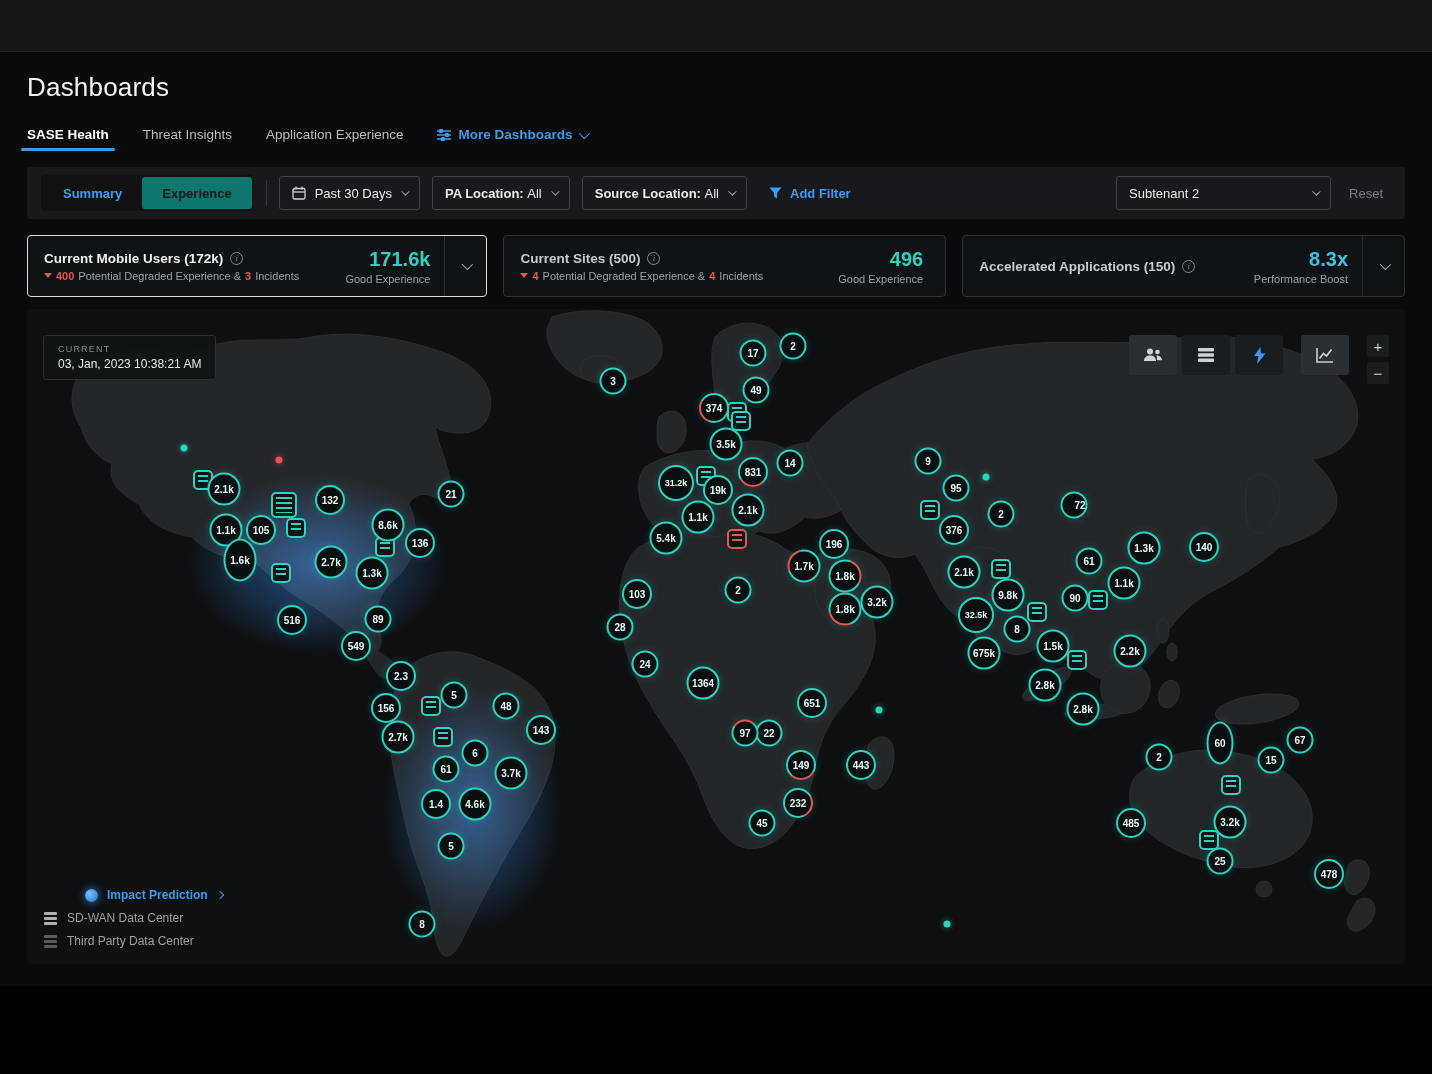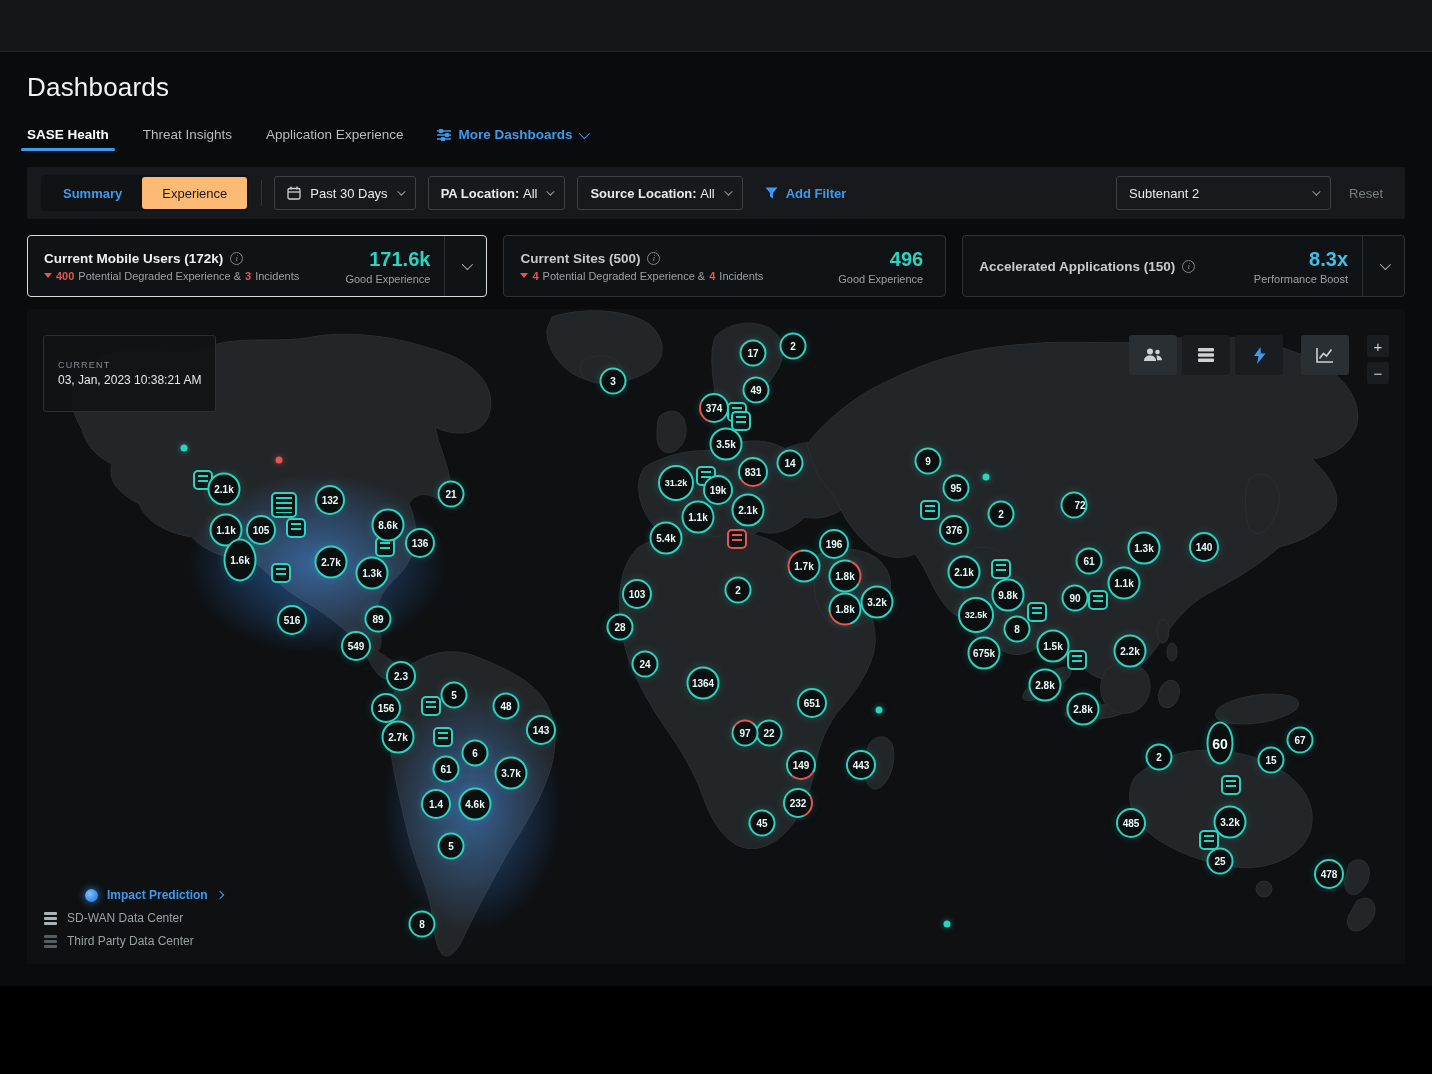--- a/index.html
+++ b/index.html
@@ -19,21 +19,21 @@
   .tab.active{color:#fff; font-weight:700;}
   .tab.active::after{content:''; position:absolute; left:-6px; right:-6px; bottom:0; height:3px; background:var(--blue); border-radius:2px;}
   .tab.link{color:var(--blue); display:flex; align-items:center; gap:7px; font-weight:600;}
   .chev{display:inline-block; width:8px; height:8px; border-right:1.6px solid currentColor; border-bottom:1.6px solid currentColor; transform:rotate(45deg) translateY(-2px);}
 
   
   .filterbar{margin-top:16px; height:52px; background:var(--panel); border-radius:3px; display:flex; align-items:center; padding:0 14px; gap:12px;}
   .seg{display:flex; background:#101214; border-radius:4px; padding:2px;}
   .seg .seg-btn{height:32px; padding:0 20px; display:flex; align-items:center; font-size:13px; border-radius:3px; cursor:pointer;}
   .seg .seg-btn.ghost{color:var(--blue); font-weight:600;}
-  .seg .seg-btn.lit{background:#fdba74; color:#17191b; font-weight:400;}
+  .seg .seg-btn.lit{background:#0f766e; color:#17191b; font-weight:700;}
   .vsep{width:1px; height:26px; background:#32373b;}
   .dd{height:34px; border:1px solid #3c4247; border-radius:3px; display:flex; align-items:center; gap:9px; padding:0 12px; color:var(--txt); font-size:13px; cursor:pointer; background:#17191c;}
   .dd b{font-weight:700;}
   .dd .chev{width:6px; height:6px; color:#9aa1a5;}
   .addfilter{display:flex; align-items:center; gap:8px; color:var(--blue); font-size:13px; font-weight:600; margin-left:10px; cursor:pointer;}
   .spacer{flex:1;}
   .dd.subtenant{width:215px; justify-content:space-between;}
   .reset{color:#787f84; font-size:13px; margin:0 8px 0 6px; cursor:pointer;}
 
   
@@ -65,21 +65,21 @@
   .marker{position:absolute; transform:translate(-50%,-50%); border-radius:50%; background:#0b0f10; border:2px solid var(--teal); color:#e9fdfa; display:flex; align-items:center; justify-content:center; font-weight:700; box-shadow:0 0 8px rgba(43,211,192,.22); cursor:pointer; z-index:5;}
   .marker.red{border:none; background:conic-gradient(from var(--a,0deg), var(--red) 0 100deg, var(--teal) 100deg 360deg);}
   .marker.red span{width:calc(100% - 4px); height:calc(100% - 4px); background:#0b0f10; border-radius:50%; display:flex; align-items:center; justify-content:center;}
   .dc{position:absolute; transform:translate(-50%,-50%); width:20px; height:20px; border-radius:5px; background:#0d1413; border:2px solid var(--teal); z-index:4; cursor:pointer;}
   .dc::before{content:''; position:absolute; left:3px; right:3px; top:3px; bottom:3px; background:repeating-linear-gradient(to bottom, var(--teal) 0 2px, transparent 2px 5px);}
   .dc.red{border-color:var(--red);}
   .dc.red::before{background:repeating-linear-gradient(to bottom, var(--red) 0 2px, transparent 2px 5px);}
   .dot{position:absolute; transform:translate(-50%,-50%); width:7px; height:7px; border-radius:50%; background:var(--teal); box-shadow:0 0 6px rgba(43,211,192,.6); z-index:3;}
   .dot.red{background:var(--red); box-shadow:0 0 6px rgba(226,87,79,.6);}
 
-  .timebox{position:absolute; left:16px; top:26px; background:rgba(16,19,21,.92); border:1px solid #2b2f33; border-radius:3px; padding:24px 14px; z-index:8;}
+  .timebox{position:absolute; left:16px; top:26px; background:rgba(16,19,21,.92); border:1px solid #2b2f33; border-radius:3px; padding:8px 14px; z-index:8;}
   .timebox .cap{font-size:9px; letter-spacing:1.2px; color:#868d92;}
   .timebox .val{font-size:12px; color:#e6e9ea; margin-top:3px;}
 
   .maptools{position:absolute; top:26px; right:56px; display:flex; gap:5px; z-index:8;}
   .mt-btn{width:48px; height:40px; background:#191d20; border-radius:3px; display:flex; align-items:center; justify-content:center; color:#ccd2d5; cursor:pointer;}
   .mt-btn.lit{background:#2a2f33;}
   .mt-btn.blue{color:var(--blue);}
   .mt-btn.last{margin-left:13px;}
   .zoomctl{position:absolute; top:26px; right:16px; display:flex; flex-direction:column; gap:5px; z-index:8;}
   .z-btn{width:22px; height:22px; background:#191d20; border-radius:2px; color:#ccd2d5; font-size:15px; display:flex; align-items:center; justify-content:center; cursor:pointer; line-height:1;}
@@ -522,21 +522,21 @@
           </div>
           <div class="marker" style="height: 30px; width: 30px; font-size: 10px; left: 1177px; top: 238px;">
             <span>140</span>
           </div>
           <div class="marker" style="height: 33px; width: 33px; font-size: 10px; left: 1097px; top: 274px;">
             <span>1.1k</span>
           </div>
           <div class="marker" style="height: 27px; width: 27px; font-size: 10px; left: 1132px; top: 448px;">
             <span>2</span>
           </div>
-          <div class="marker" style="height: 43px; width: 27px; font-size: 14px; left: 1193px; top: 434px;">
+          <div class="marker" style="height: 43px; width: 27px; font-size: 10px; left: 1193px; top: 434px;">
             <span>60</span>
           </div>
           <div class="marker" style="height: 27px; width: 27px; font-size: 10px; left: 1244px; top: 451px;">
             <span>15</span>
           </div>
           <div class="marker" style="height: 27px; width: 27px; font-size: 10px; left: 1273px; top: 431px;">
             <span>67</span>
           </div>
           <div class="marker" style="height: 30px; width: 30px; font-size: 10px; left: 1104px; top: 514px;">
             <span>485</span>

